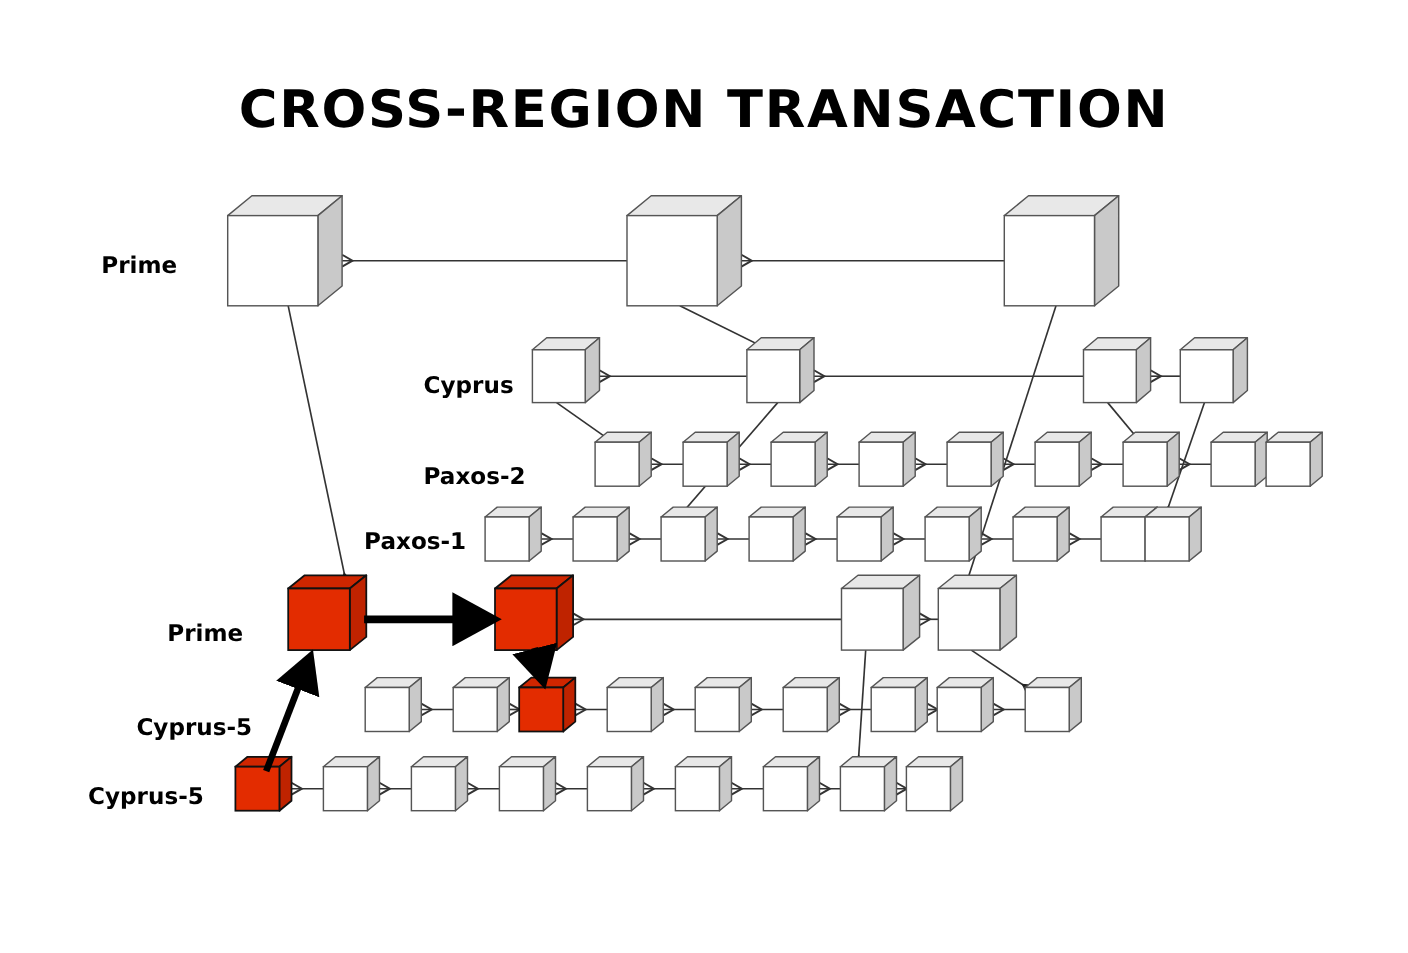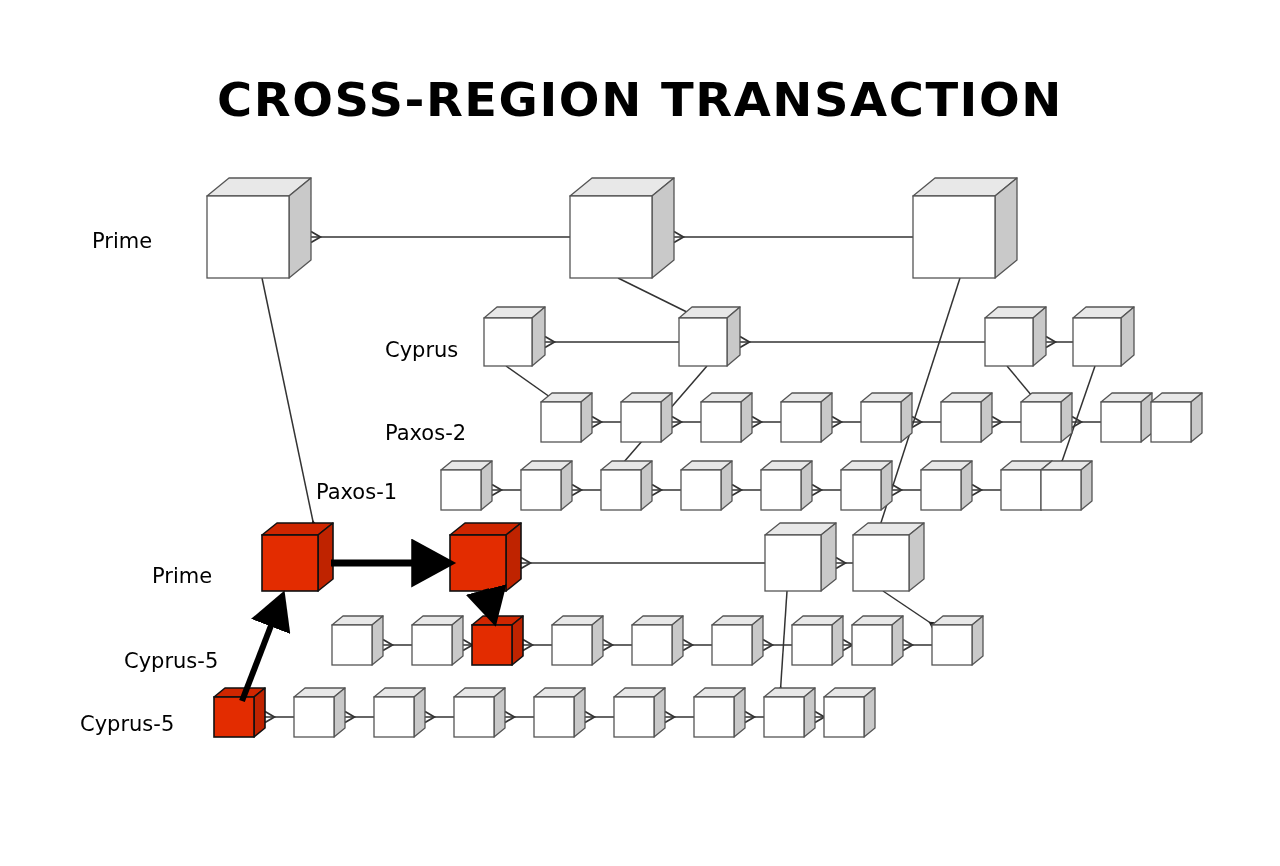--- a/index.html
+++ b/index.html
@@ -34,22 +34,22 @@
     white-space: nowrap;
     transform: scaleX(1.02);
   }
   .row-label {
     position: absolute;
     color: #000000;
     white-space: nowrap;
     font-size: 21px;
     line-height: 1;
   }
-  .row-label.bold { font-weight: 400; }
-  .row-label.normal { font-weight: 400; }
+  .row-label.bold { font-weight: 700; }
+  .row-label.normal { font-weight: 700; }
 </style>
 </head>
 <body>
 
 <div class="diagram-title">CROSS-REGION TRANSACTION</div>
 
 <svg id="canvas" viewBox="0 0 1280 866" xmlns="http://www.w3.org/2000/svg">
   <defs>
     <marker id="chev" viewBox="0 0 10 10" refX="9" refY="5" markerWidth="9" markerHeight="9" orient="auto-start-reverse">
       <path d="M 9 1 L 2 5 L 9 9" fill="none" stroke="#333333" stroke-width="1.3"></path>
@@ -353,17 +353,17 @@
       <line x1="242" y1="701" x2="282" y2="597" stroke="#000000" stroke-width="6" marker-end="url(#arrowBold)"></line>
       <line x1="331" y1="563" x2="448" y2="563" stroke="#000000" stroke-width="7" marker-end="url(#arrowBold)"></line>
       <line x1="486" y1="589" x2="494" y2="620" stroke="#000000" stroke-width="6" marker-end="url(#arrowBold)"></line>
     </g>
 </svg>
 
 <div id="labels">
     <div class="row-label bold" style="left: 92px; top: 231px;">Prime</div>
     <div class="row-label bold" style="left: 385px; top: 340px;">Cyprus</div>
     <div class="row-label normal" style="left: 385px; top: 423px;">Paxos-2</div>
-    <div class="row-label normal" style="left: 316px; top: 482px;">Paxos-1</div>
+    <div class="row-label normal" style="left: 331px; top: 482px;">Paxos-1</div>
     <div class="row-label bold" style="left: 152px; top: 566px;">Prime</div>
     <div class="row-label normal" style="left: 124px; top: 651px;">Cyprus-5</div>
     <div class="row-label normal" style="left: 80px; top: 714px;">Cyprus-5</div>
   </div>
 
 </body></html>

